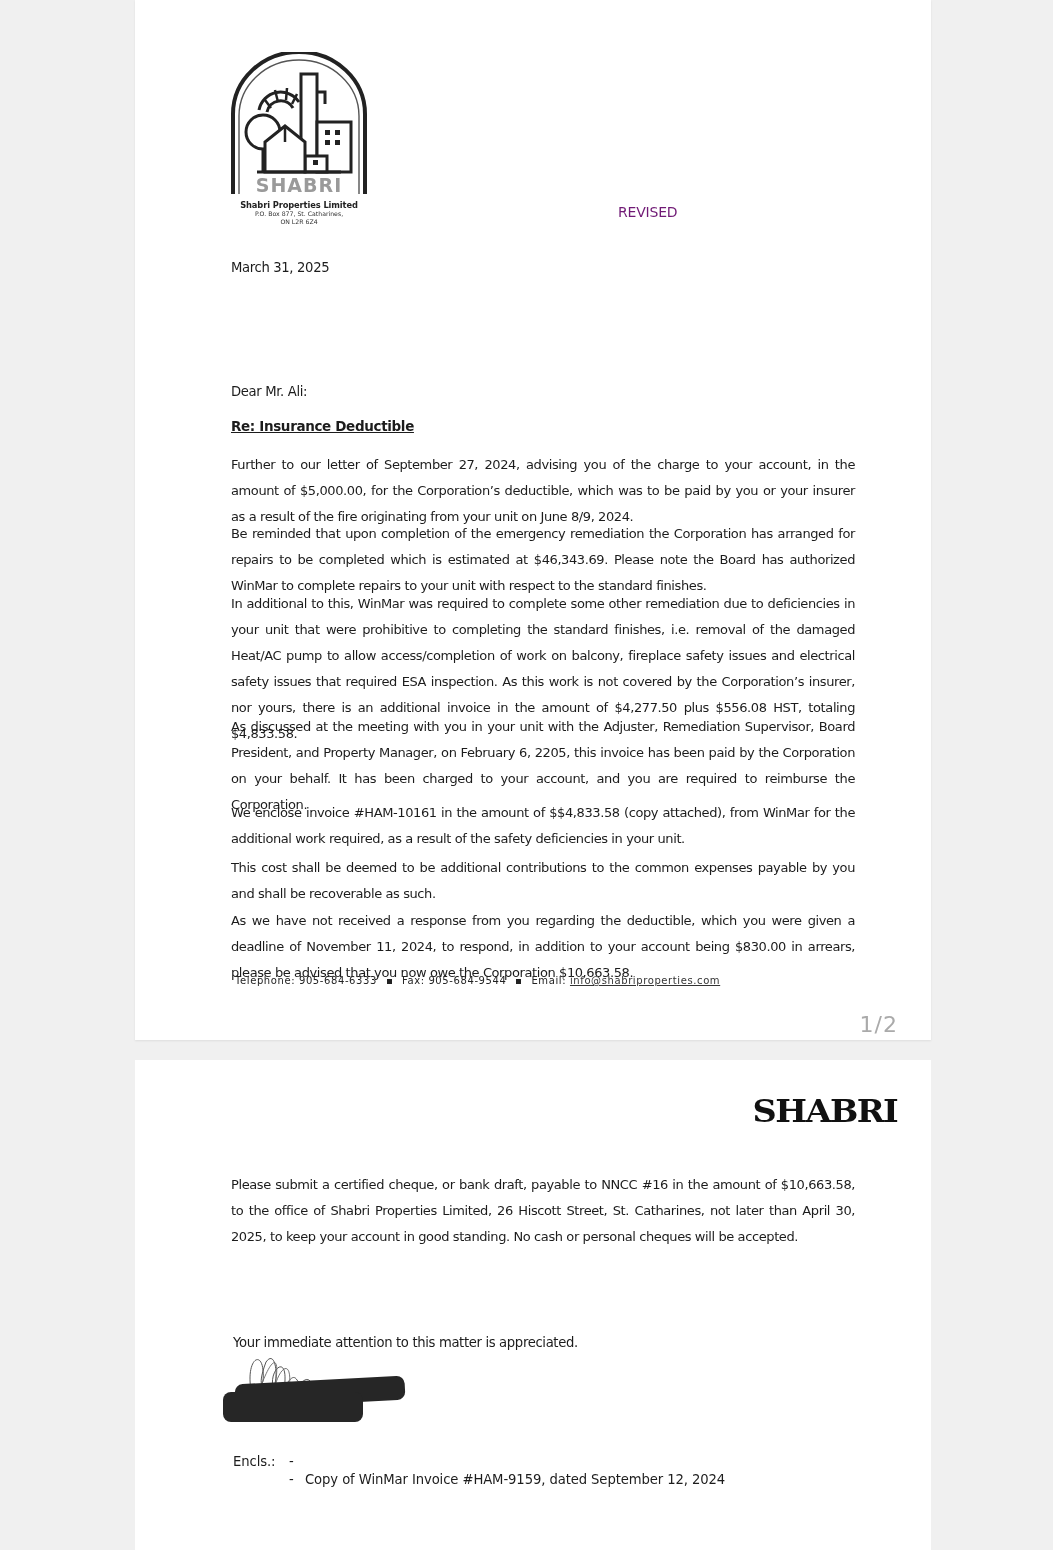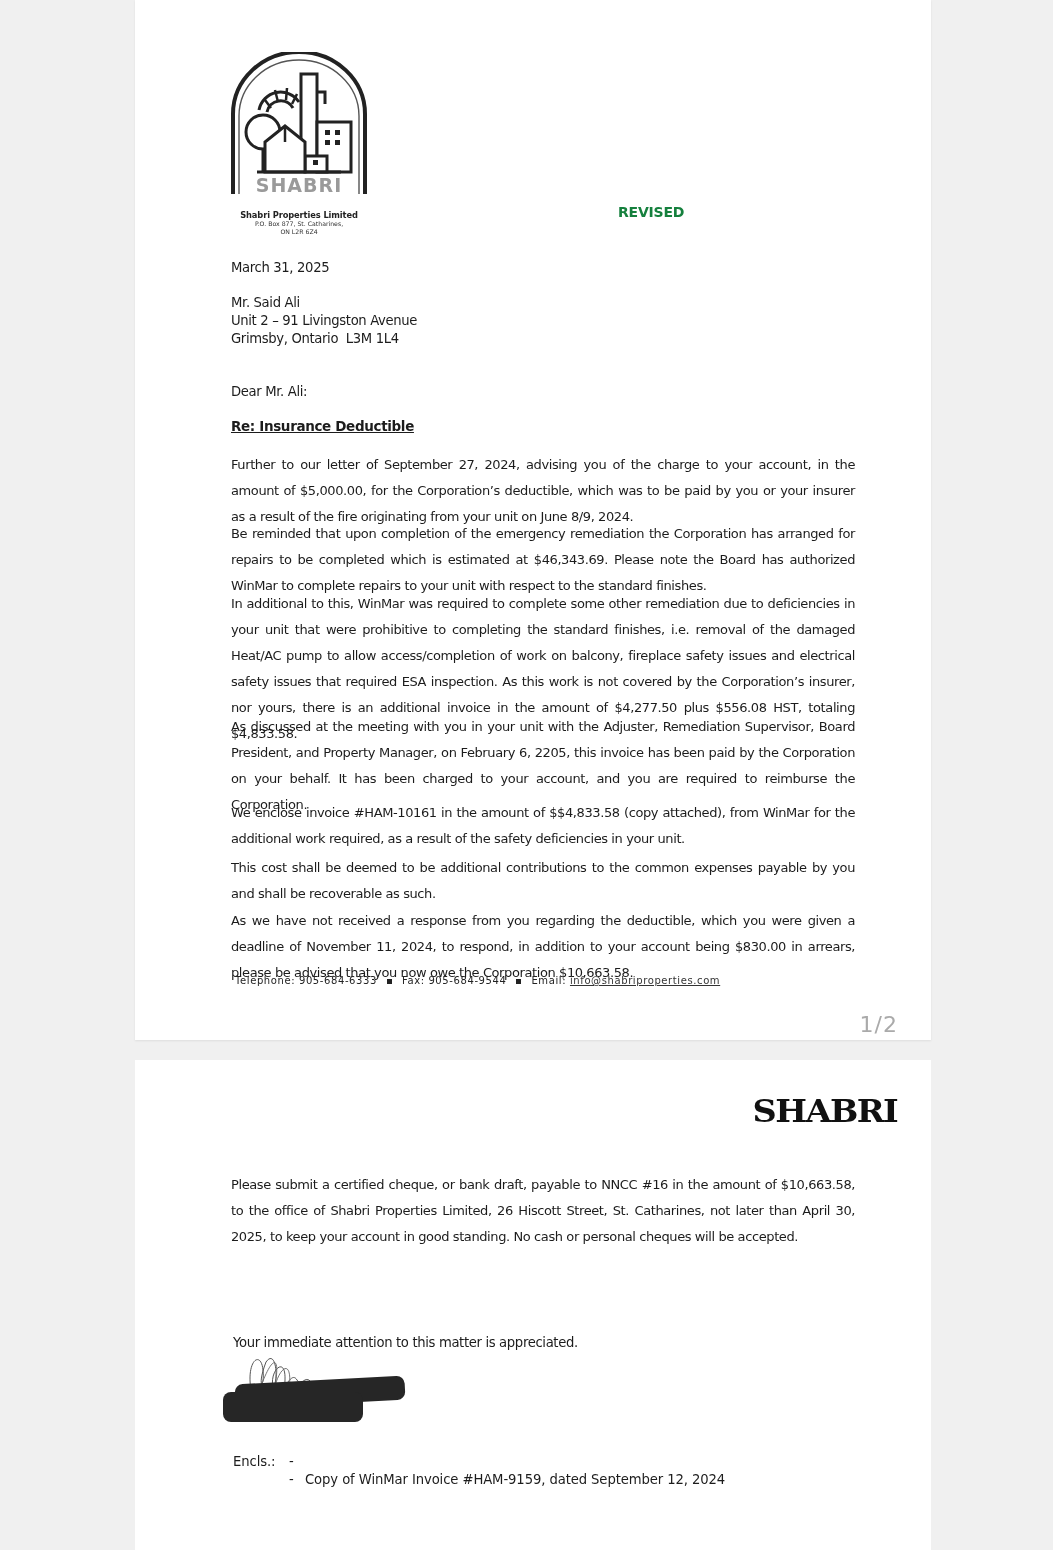--- a/index.html
+++ b/index.html
@@ -7,23 +7,23 @@
     width:1053px; height:1550px; background:#f0f0f0; position:relative; overflow:hidden;
     font-family:"DejaVu Sans", sans-serif; color:#1c1c1c;
   }
   .page { position:absolute; left:135px; width:796px; background:#fff; }
   #page1 { top:0; height:1040px; box-shadow:0 1px 2px rgba(0,0,0,0.08); }
   #page2 { top:1060px; height:490px; }
   .abs { position:absolute; }
   .txt { font-size:13.2px; line-height:18px; letter-spacing:-0.35px; }
   .para { position:absolute; left:96px; width:624px; text-align:justify; font-size:13px; line-height:26px; letter-spacing:-0.4px; }
   .logo { position:absolute; left:94px; top:52px; width:140px; }
-  .logo-sub1 { font-size:8.3px; font-weight:bold; text-align:center; letter-spacing:-0.1px; color:#222; margin-top:12px;}
+  .logo-sub1 { font-size:8.3px; font-weight:bold; text-align:center; letter-spacing:-0.1px; color:#222; margin-top:2px;}
   .logo-sub2 { font-size:6.2px; text-align:center; color:#333; line-height:8px; }
-  .revised { left:483px; top:204px; font-size:14px; color:#15803d; letter-spacing:-0.2px;font-weight:bold;}
+  .revised { left:483px; top:204px; font-size:14px; color:#701a75; letter-spacing:-0.2px;}
   .link { text-decoration:underline; color:#333; }
   .re { font-weight:bold; text-decoration:underline; font-size:13.5px; }
   .footer-line { left:100px; top:975px; font-size:10px; letter-spacing:0.6px; color:#222; white-space:nowrap;}
   .sep { display:inline-block; width:5px; height:5px; background:#222; margin:0 10px; vertical-align:middle; }
   .pageno { right:33px; top:1012px; font-size:22px; color:#aaa; letter-spacing:1px; }
   .brand2 { right:37px; top:32px; font-family:"DejaVu Serif", serif; font-weight:bold; font-size:32px; letter-spacing:-1.5px; color:#111; transform:scaleX(1.05); }
   .encl { font-size:13.2px; line-height:18px; letter-spacing:-0.1px; }
   .redact { position:absolute; background:#262626; border-radius:8px; }
 </style>
 </head>
@@ -67,25 +67,20 @@
     </svg>
     <div class="logo-sub1">Shabri Properties Limited</div>
     <div class="logo-sub2">P.O. Box 877, St. Catharines,</div>
     <div class="logo-sub2">ON L2R 6Z4</div>
   </div>
 
   <div class="abs revised">REVISED</div>
 
   <div class="abs txt" style="left:96px; top:259px;">March 31, 2025</div>
 
-  <div class="abs txt" style="left:96px; top:294px;">
-    <div>Mr. Said Ali</div>
-    <div>Unit 2 – 91 Livingston Avenue</div>
-    <div style="white-space:pre;">Grimsby, Ontario  L3M 1L4</div>
-  </div>
 
 
   <div class="abs txt" style="left:96px; top:383px;">Dear Mr. Ali:</div>
   <div class="abs txt re" style="left:96px; top:417px;">Re: Insurance Deductible</div>
 
   <div class="para" style="top:452px;">Further to our letter of September 27, 2024, advising you of the charge to your account, in the amount of $5,000.00, for the Corporation’s deductible, which was to be paid by you or your insurer as a result of the fire originating from your unit on June 8/9, 2024.</div>
   <div class="para" style="top:521px;">Be reminded that upon completion of the emergency remediation the Corporation has arranged for repairs to be completed which is estimated at $46,343.69. Please note the Board has authorized WinMar to complete repairs to your unit with respect to the standard finishes.</div>
   <div class="para" style="top:591px;">In additional to this, WinMar was required to complete some other remediation due to deficiencies in your unit that were prohibitive to completing the standard finishes, i.e. removal of the damaged Heat/AC pump to allow access/completion of work on balcony, fireplace safety issues and electrical safety issues that required ESA inspection.  As this work is not covered by the Corporation’s insurer, nor yours, there is an additional invoice in the amount of $4,277.50 plus $556.08 HST, totaling $4,833.58.</div>
   <div class="para" style="top:714px;">As discussed at the meeting with you in your unit with the Adjuster, Remediation Supervisor, Board President, and Property Manager, on February 6, 2205, this invoice has been paid by the Corporation on your behalf.  It has been charged to your account, and you are required to reimburse the Corporation.</div>
   <div class="para" style="top:800px;">We enclose invoice #HAM-10161 in the amount of $$4,833.58 (copy attached), from WinMar for the additional work required, as a result of the safety deficiencies in your unit.</div>

